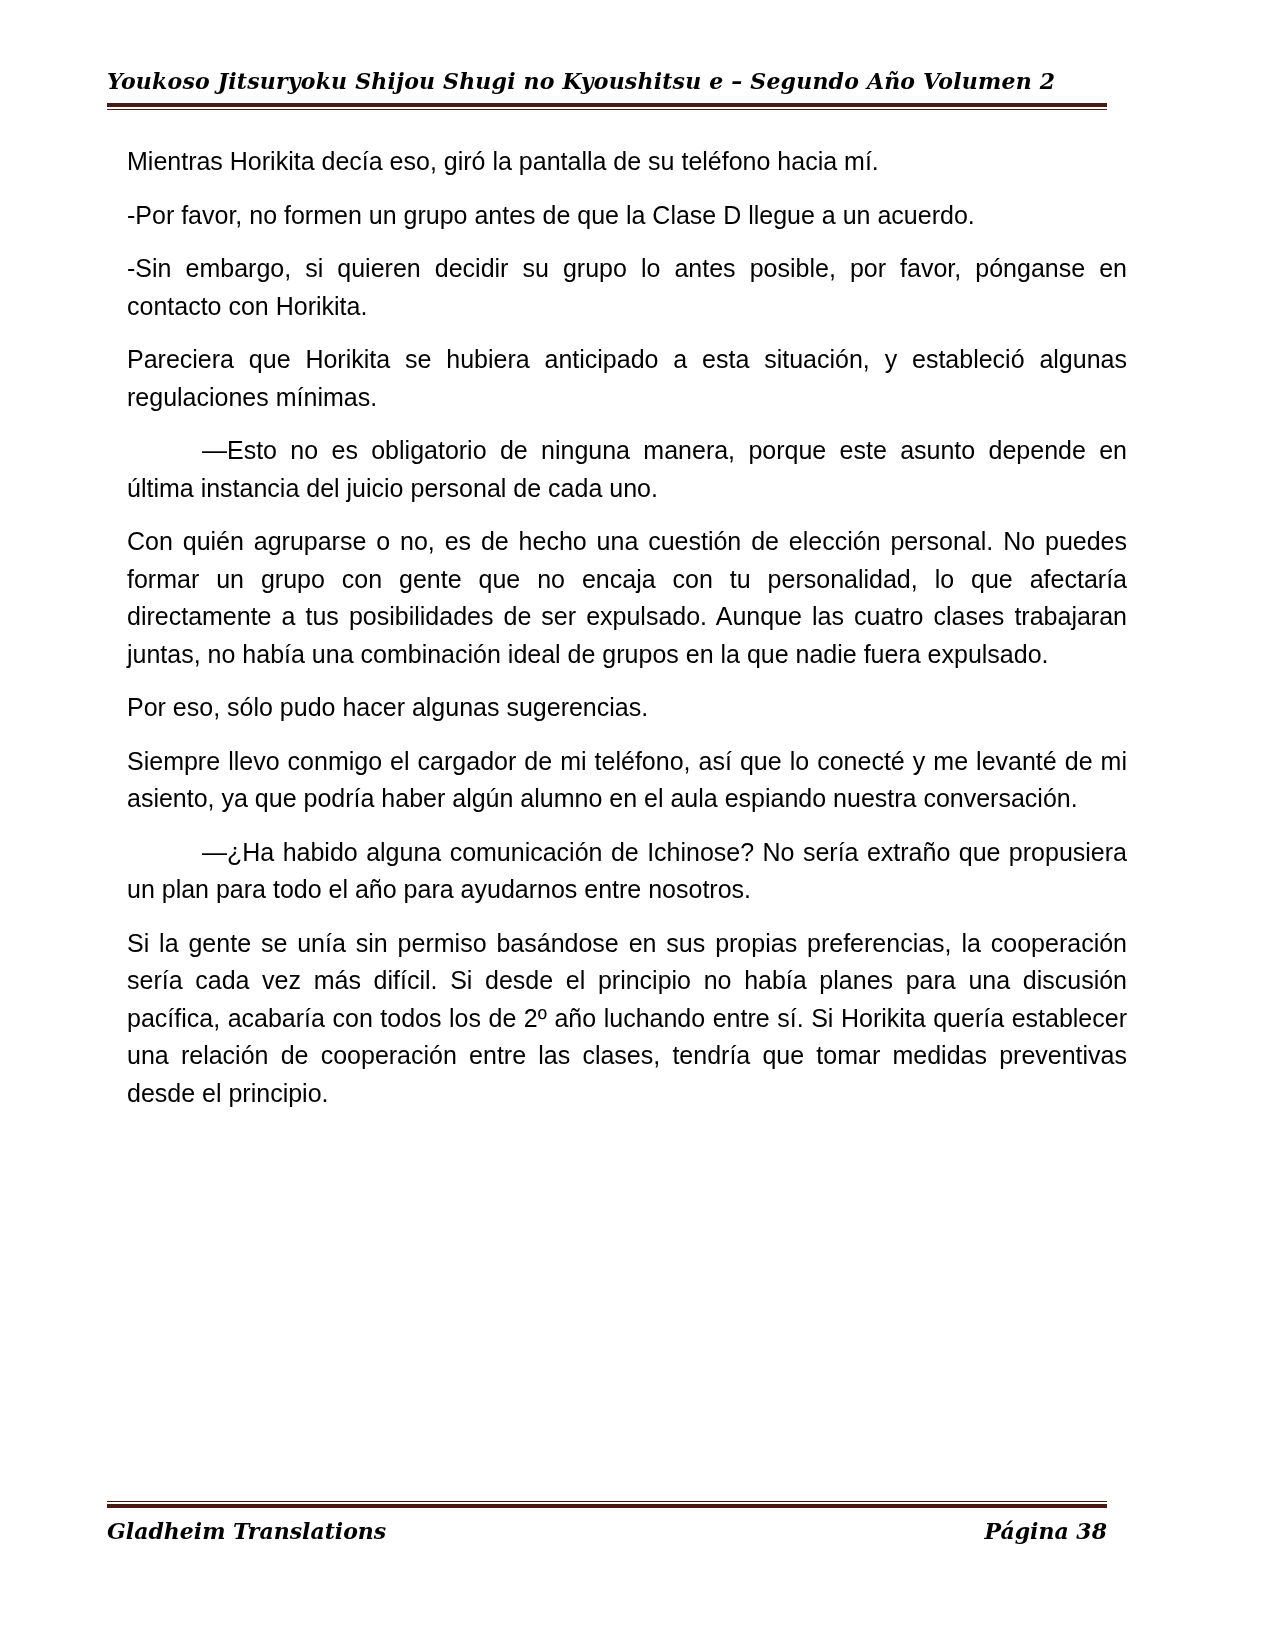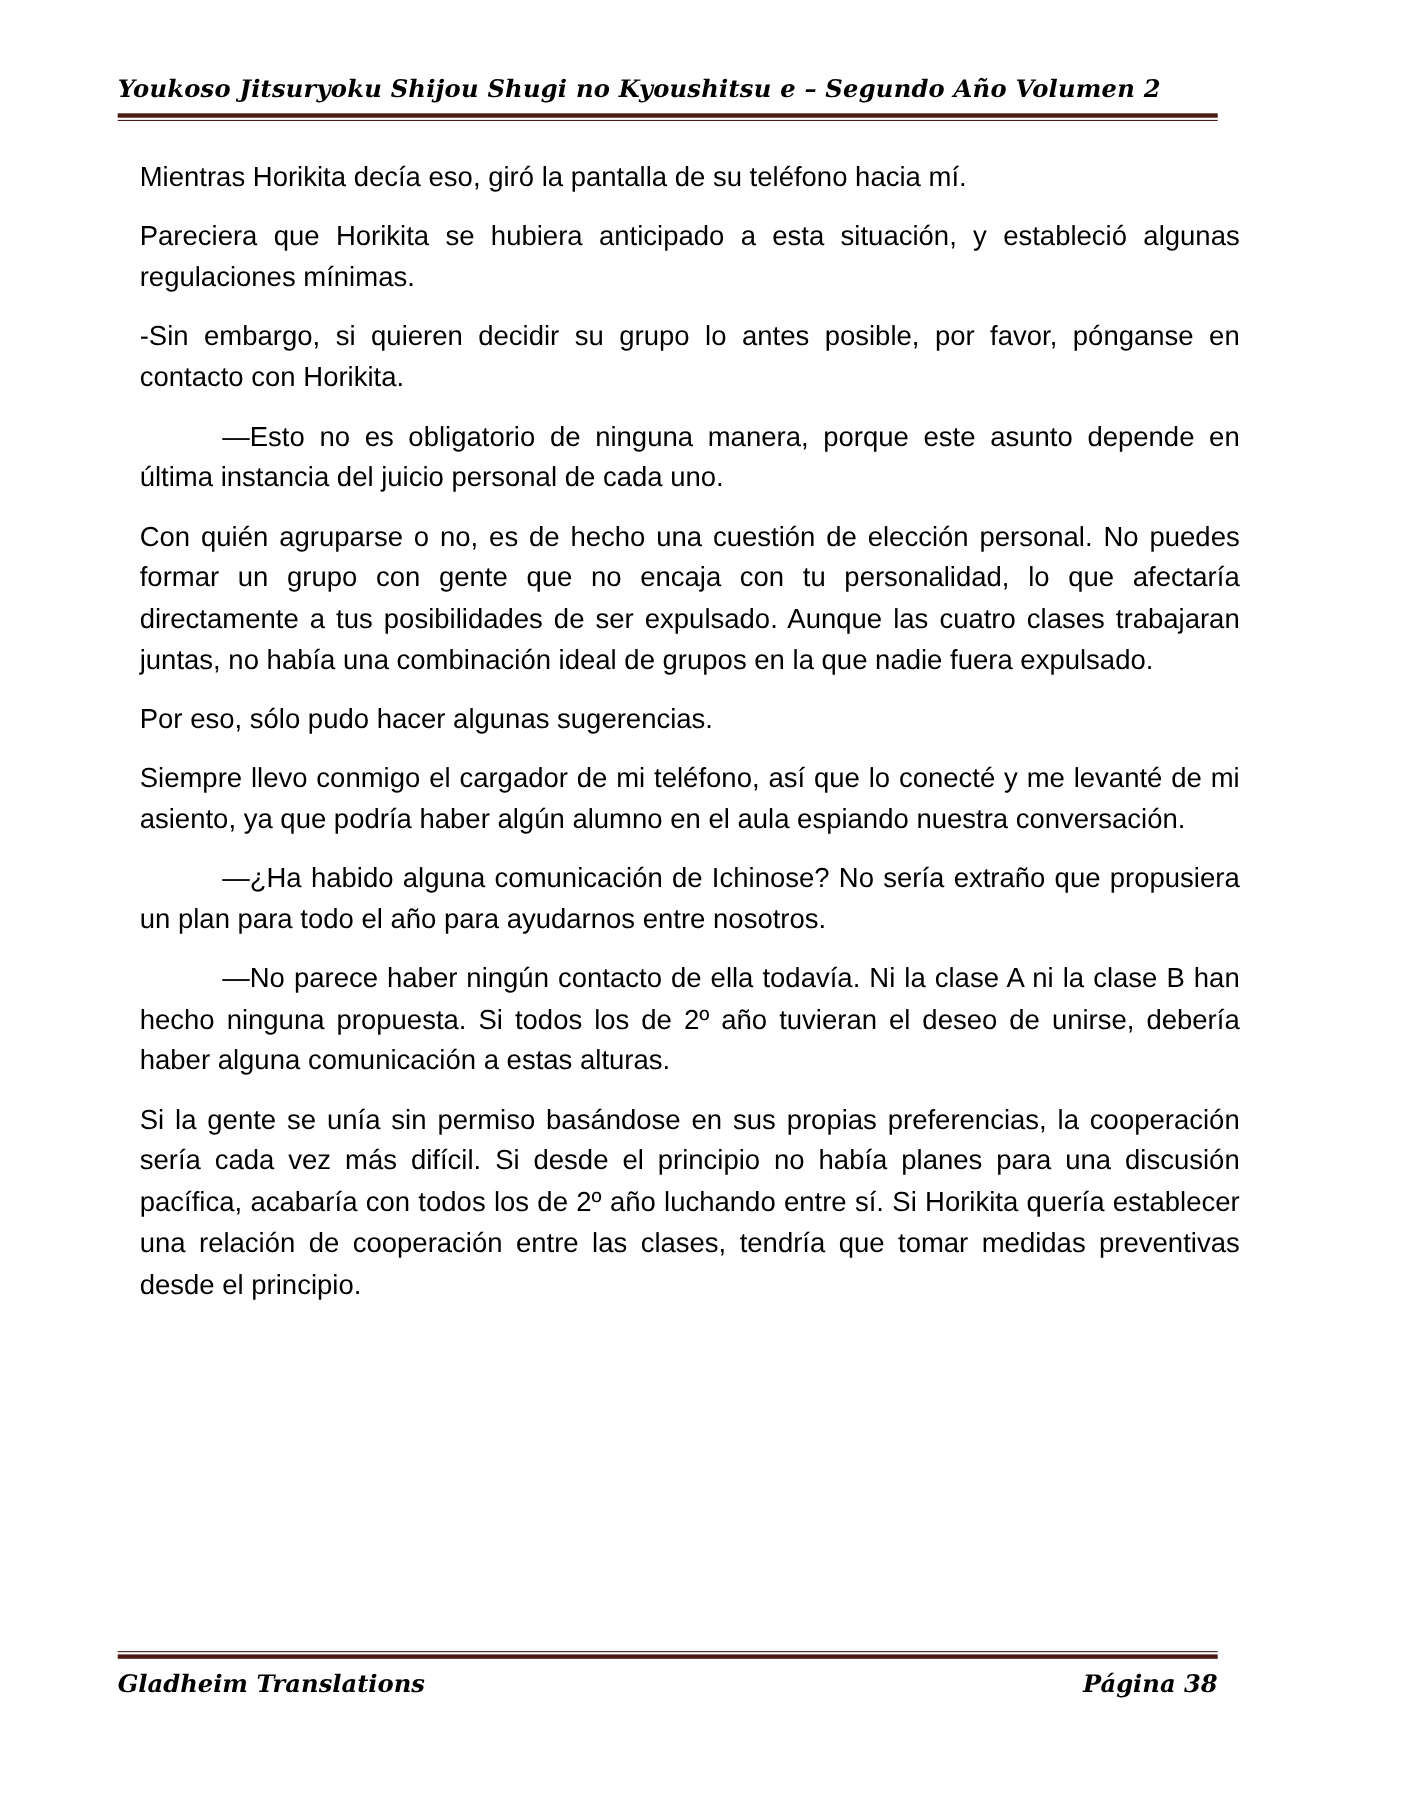--- a/index.html
+++ b/index.html
@@ -76,28 +76,28 @@
 
 <div class="page">
 
   <div class="margins header">
     <div class="header-title">Youkoso Jitsuryoku Shijou Shugi no Kyoushitsu e – Segundo Año Volumen 2</div>
     <div class="rule rule-header"></div>
   </div>
 
   <div class="margins body" id="paragraphs">
       <p>Mientras Horikita decía eso, giró la pantalla de su teléfono hacia mí.</p>
+      <p>-Por favor, no formen un grupo antes de que la Clase D llegue a un acuerdo.</p>
+      <p>-Sin embargo, si quieren decidir su grupo lo antes posible, por favor, pónganse en contacto con Horikita.</p>
       <p>Pareciera que Horikita se hubiera anticipado a esta situación, y estableció algunas regulaciones mínimas.</p>
-      <p>-Sin embargo, si quieren decidir su grupo lo antes posible, por favor, pónganse en contacto con Horikita.</p>
       <p class="indent">—Esto no es obligatorio de ninguna manera, porque este asunto depende en última instancia del juicio personal de cada uno.</p>
       <p>Con quién agruparse o no, es de hecho una cuestión de elección personal. No puedes formar un grupo con gente que no encaja con tu personalidad, lo que afectaría directamente a tus posibilidades de ser expulsado. Aunque las cuatro clases trabajaran juntas, no había una combinación ideal de grupos en la que nadie fuera expulsado.</p>
       <p>Por eso, sólo pudo hacer algunas sugerencias.</p>
       <p>Siempre llevo conmigo el cargador de mi teléfono, así que lo conecté y me levanté de mi asiento, ya que podría haber algún alumno en el aula espiando nuestra conversación.</p>
       <p class="indent">—¿Ha habido alguna comunicación de Ichinose? No sería extraño que propusiera un plan para todo el año para ayudarnos entre nosotros.</p>
-      <p class="indent">—No parece haber ningún contacto de ella todavía. Ni la clase A ni la clase B han hecho ninguna propuesta. Si todos los de 2º año tuvieran el deseo de unirse, debería haber alguna comunicación a estas alturas.</p>
       <p>Si la gente se unía sin permiso basándose en sus propias preferencias, la cooperación sería cada vez más difícil. Si desde el principio no había planes para una discusión pacífica, acabaría con todos los de 2º año luchando entre sí. Si Horikita quería establecer una relación de cooperación entre las clases, tendría que tomar medidas preventivas desde el principio.</p>
     </div>
 
   <div class="margins footer">
     <div class="rule rule-footer"></div>
     <div class="footer-row">
       <span>Gladheim Translations</span>
       <span>Página 38</span>
     </div>
   </div>

